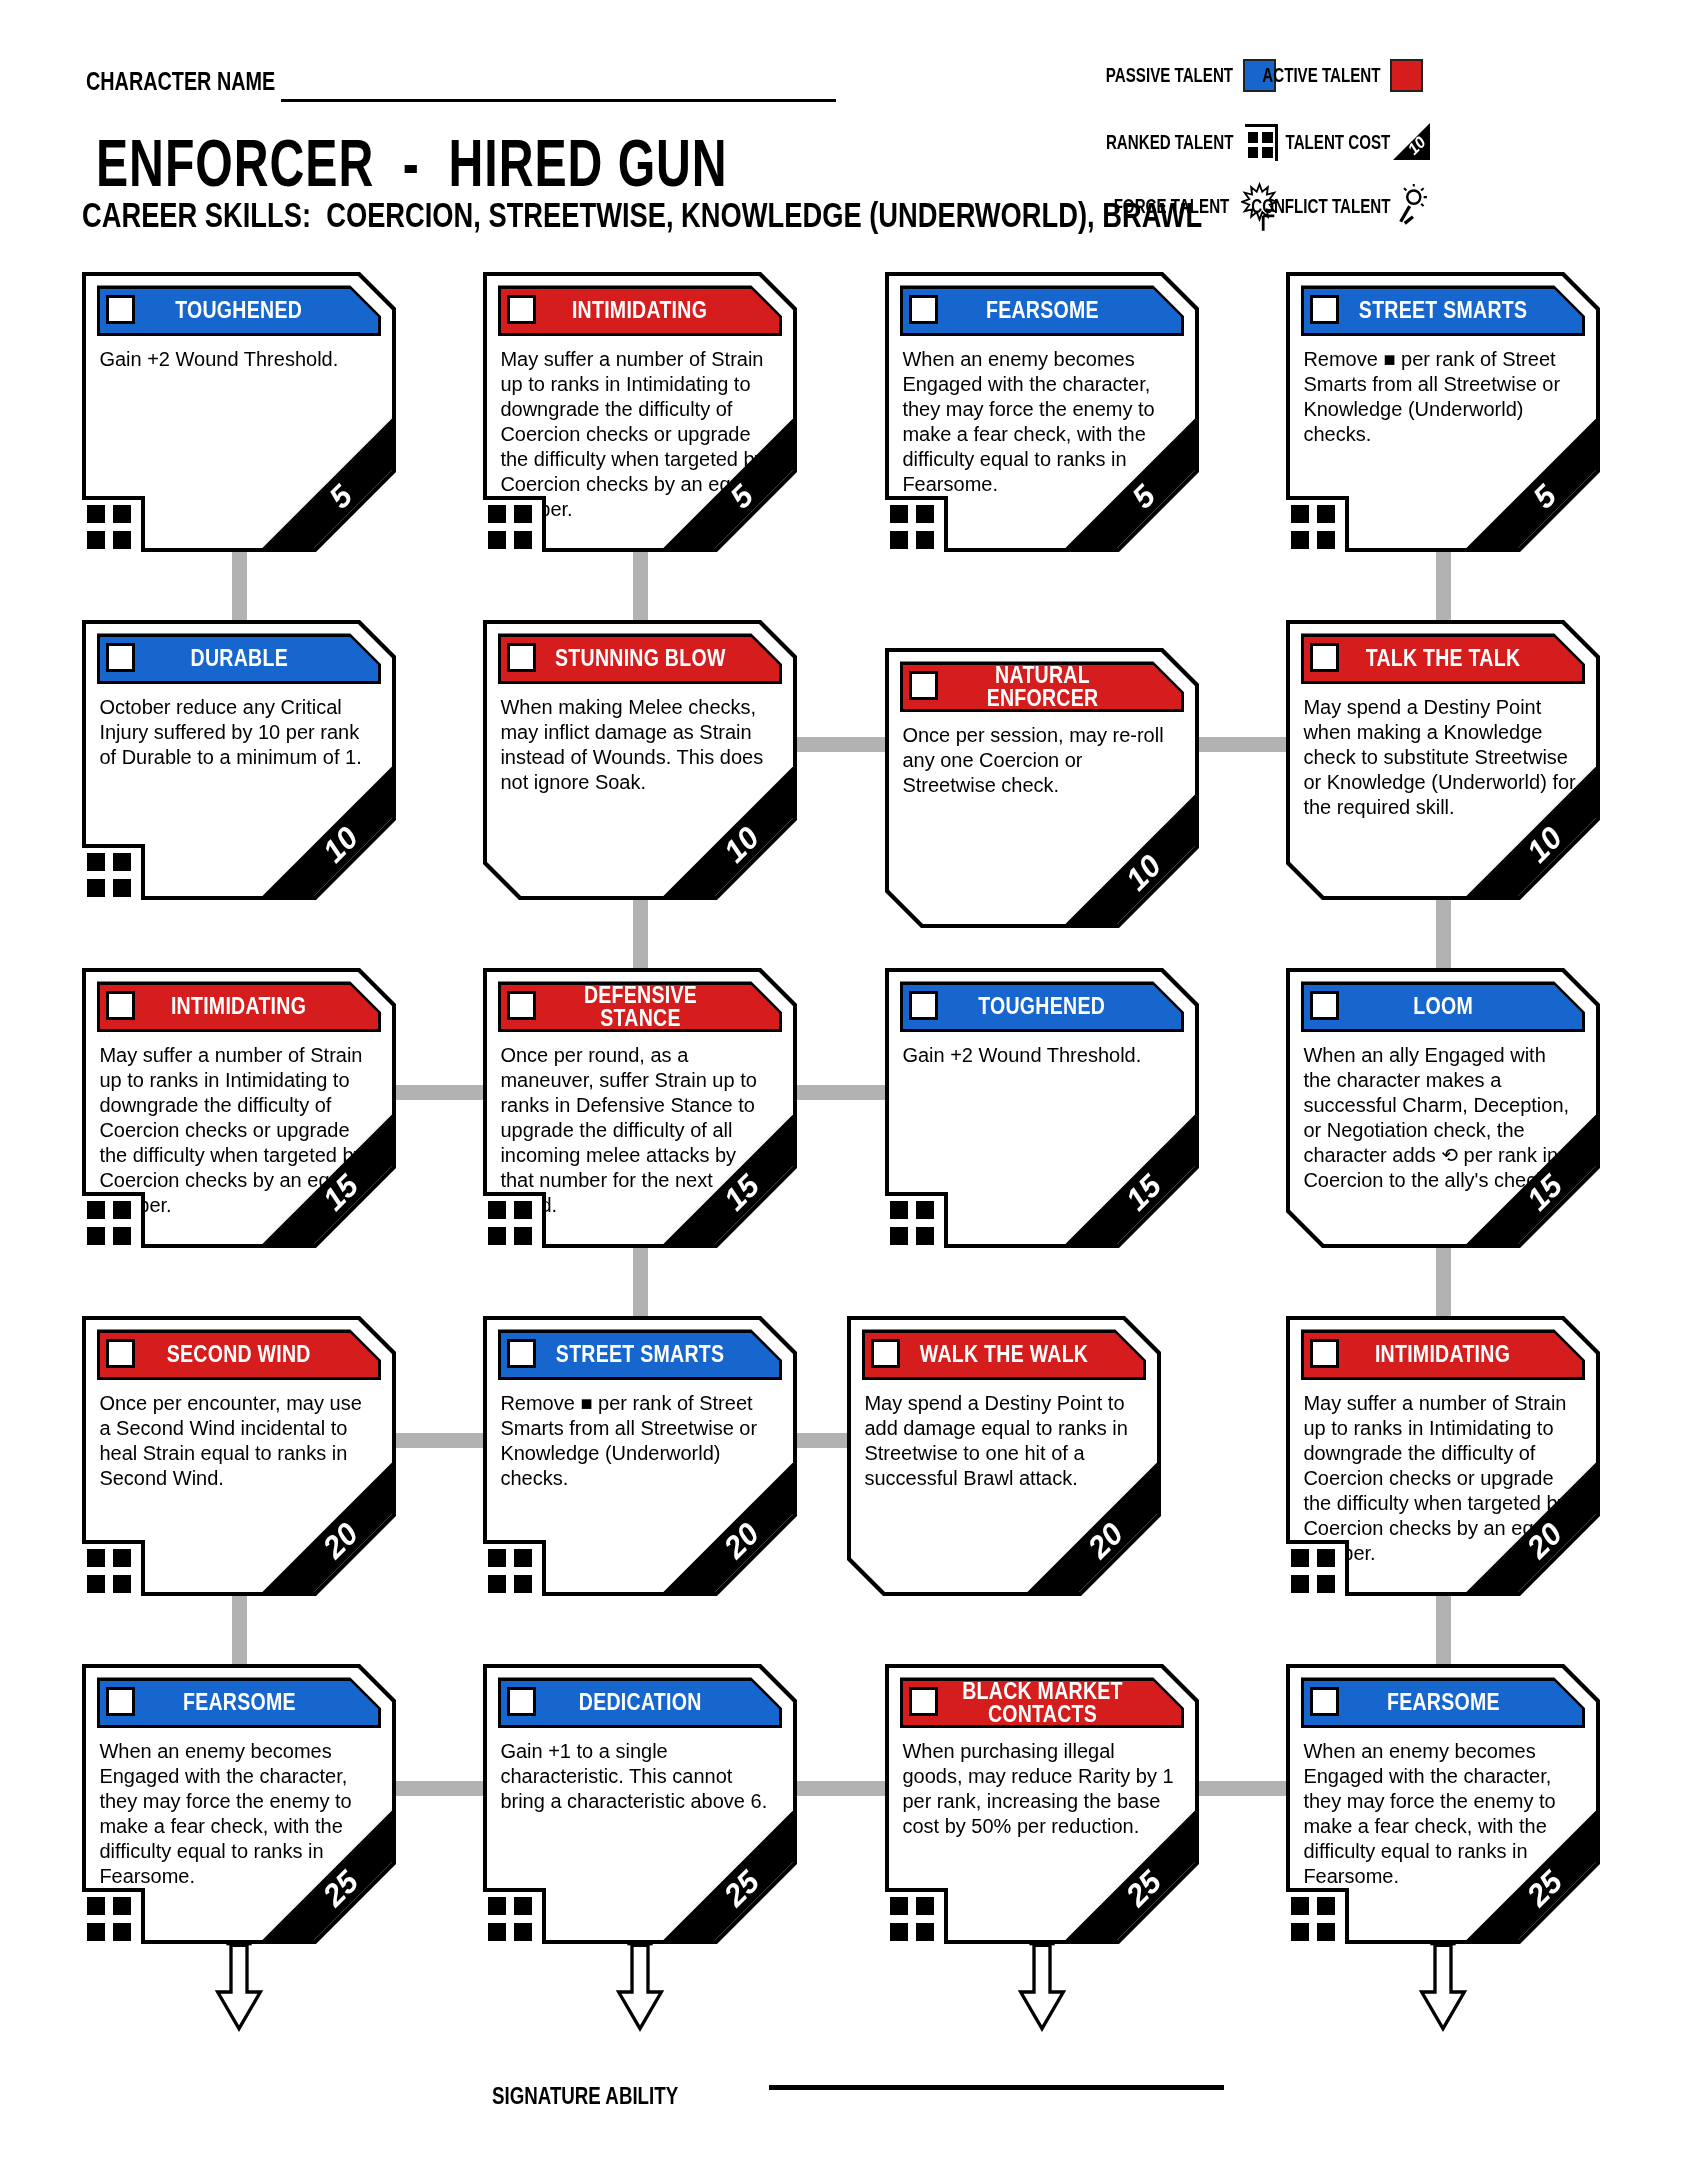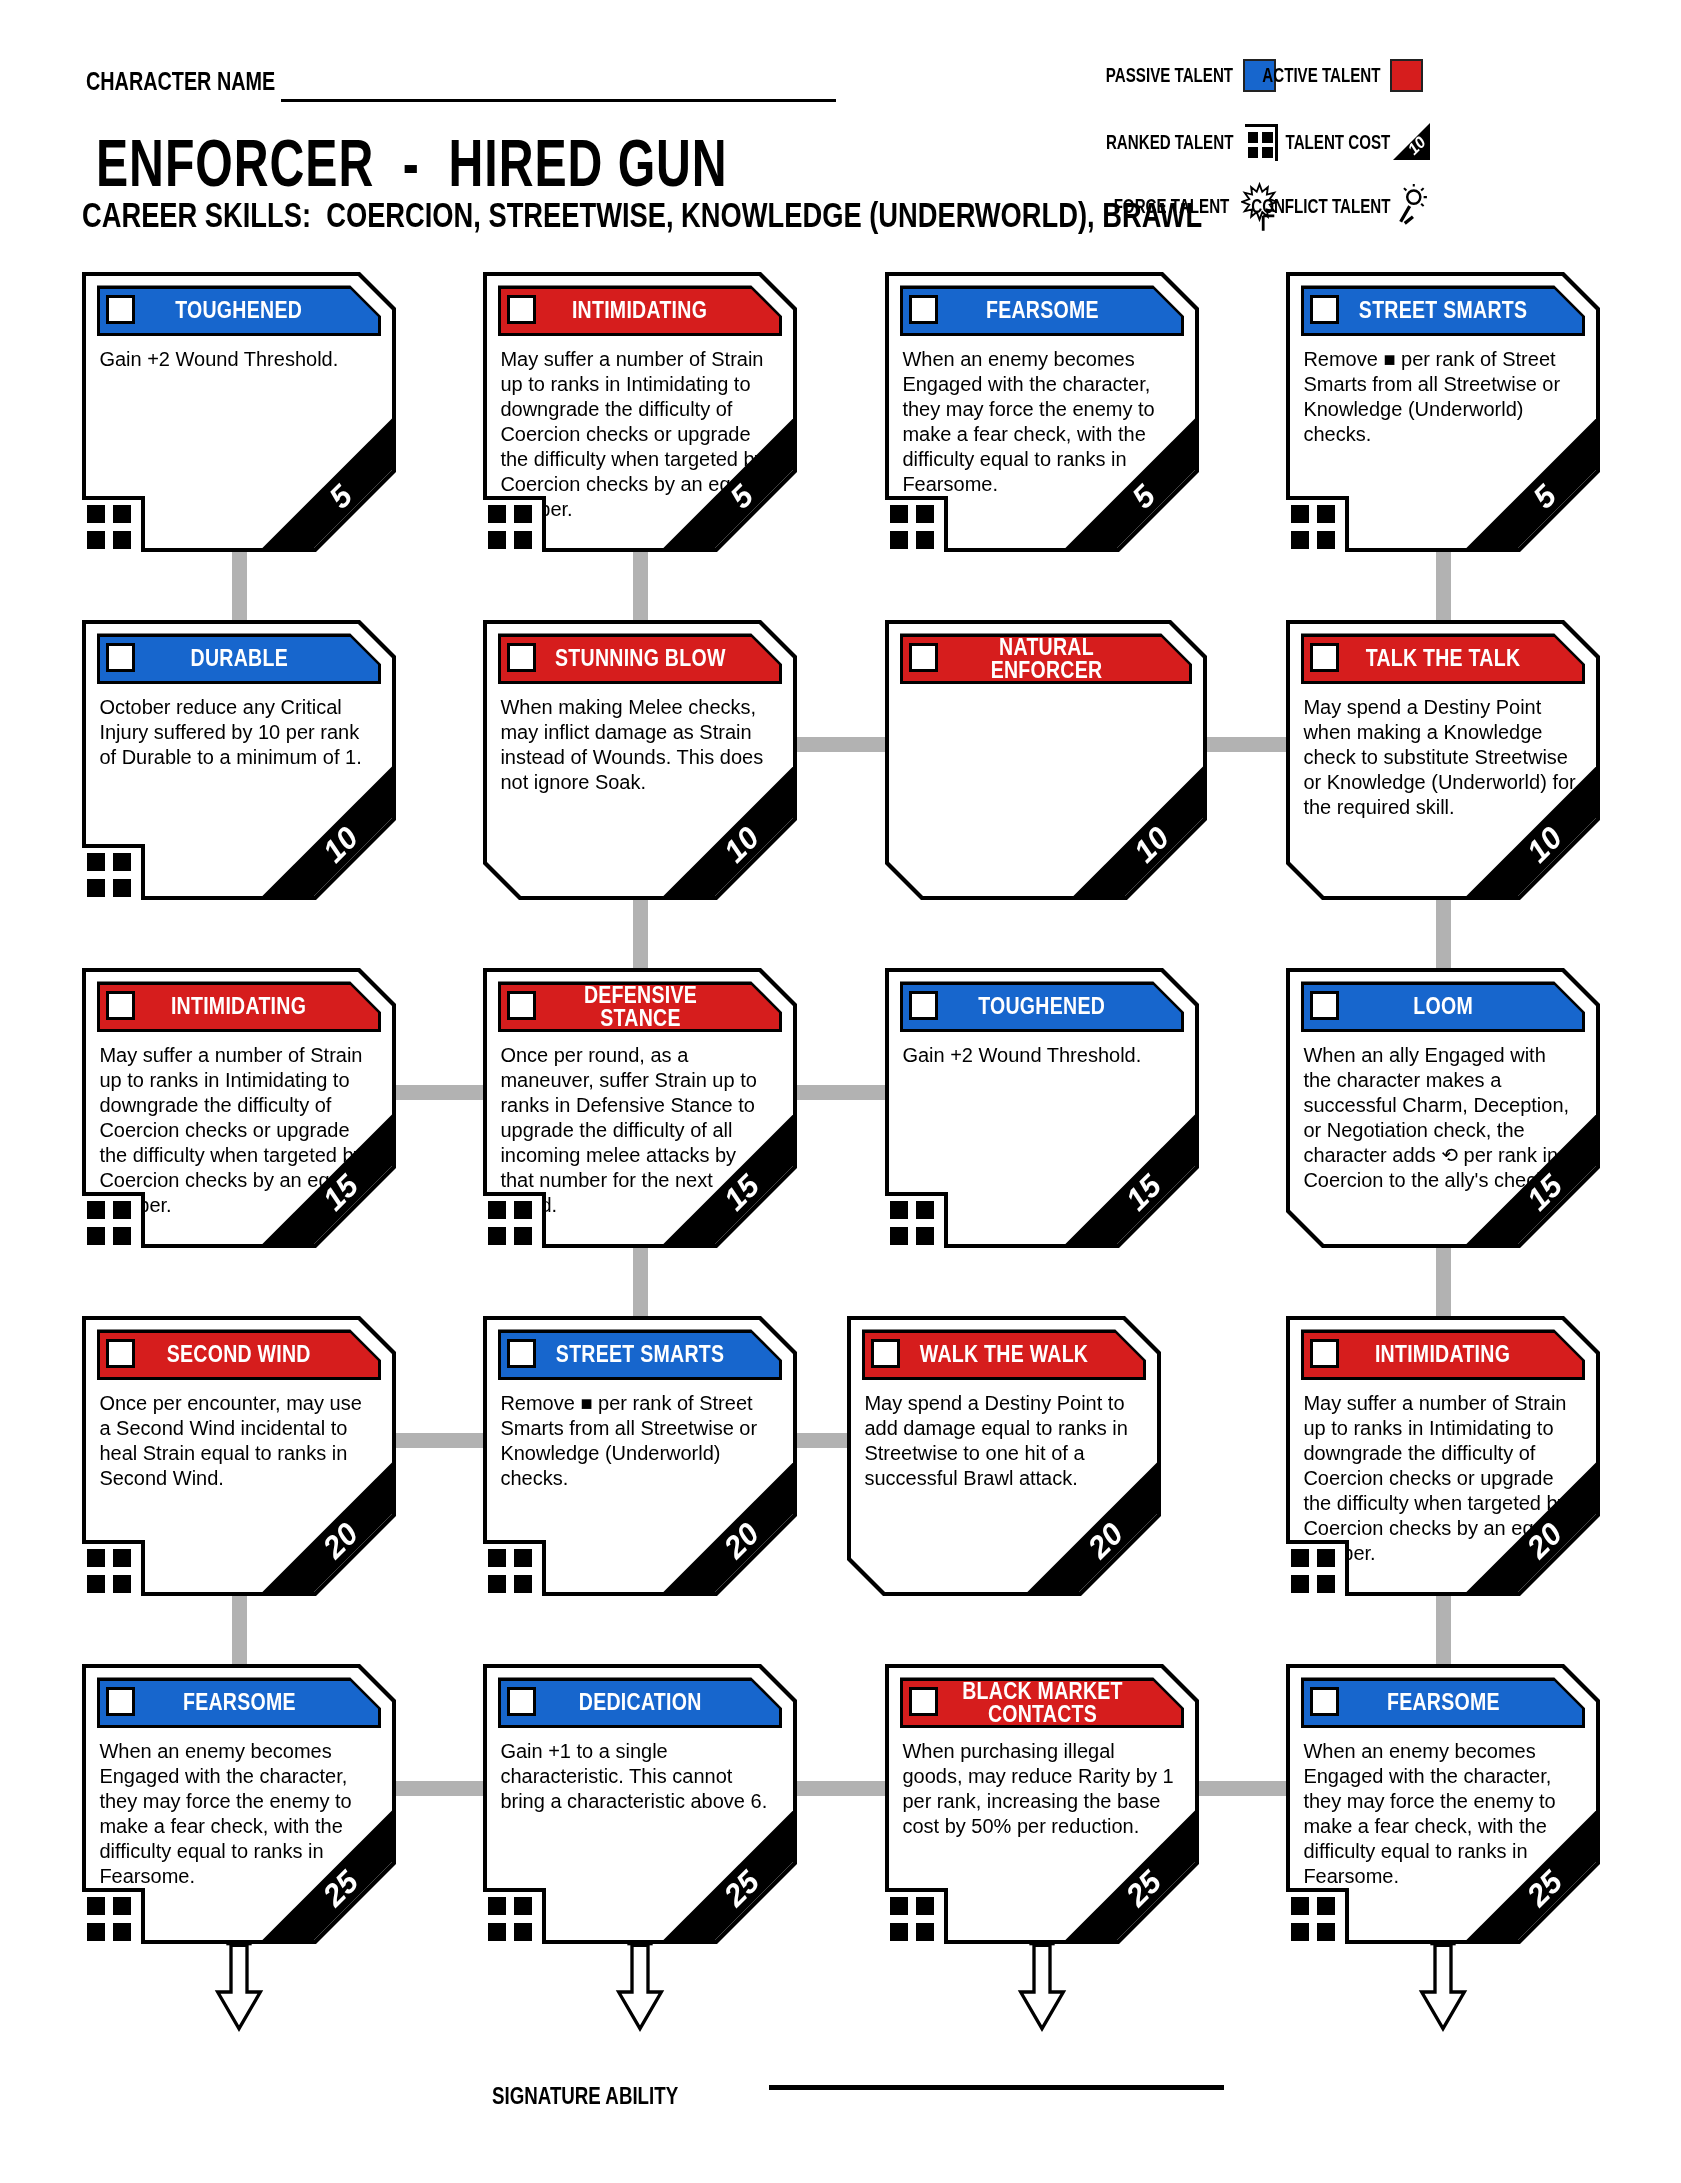--- a/index.html
+++ b/index.html
@@ -243,29 +243,30 @@
               <span>STUNNING BLOW</span>
             </div>
       </div>
       <div class="body">When making Melee checks, may inflict damage as Strain instead of Wounds. This does not ignore Soak.</div>
       <div class="cost-tri">
         <span class="cost-num">10</span>
       </div>
     </div>
 
   </div>
-      <div class="card noranked" style="left: 885px; top: 620px; padding-left: 8px;">
+      <div class="card noranked" style="left: 885px; top: 648px;">
     <div class="card-inner">
       <div class="bar">
         <div class="bar-fill" style="background: rgb(214, 29, 29);"></div>
         <span class="checkbox"></span>
         <div class="bar-title">
               <span>NATURAL ENFORCER</span>
             </div>
       </div>
+      <div class="body">Once per session, may re-roll any one Coercion or Streetwise check.</div>
       <div class="cost-tri">
         <span class="cost-num">10</span>
       </div>
     </div>
 
   </div>
       <div class="card noranked" style="left: 1286px; top: 620px;">
     <div class="card-inner">
       <div class="bar">
         <div class="bar-fill" style="background: rgb(214, 29, 29);"></div>

